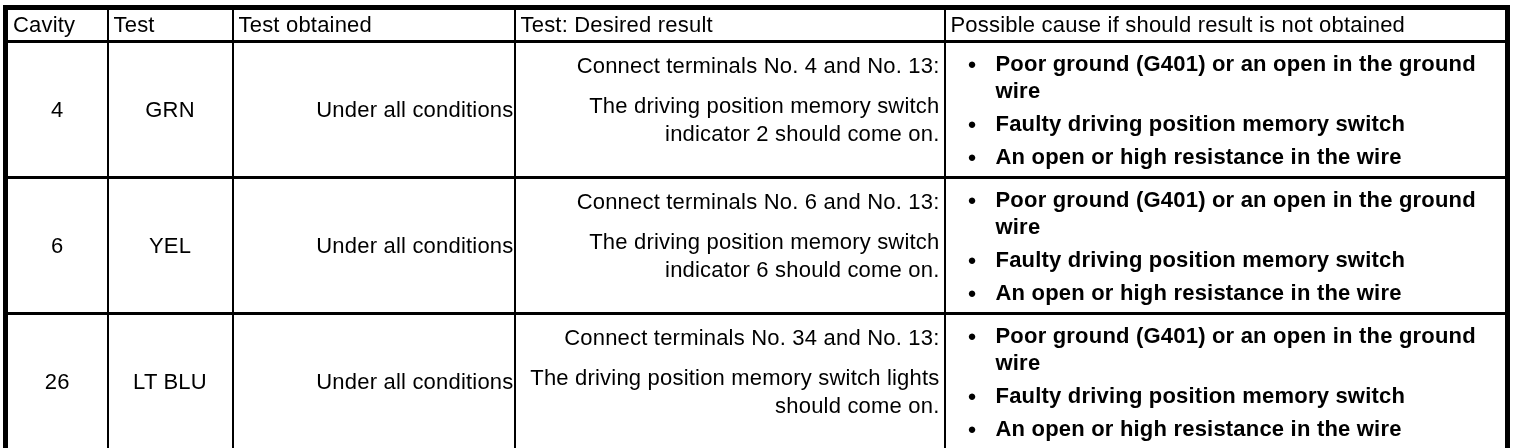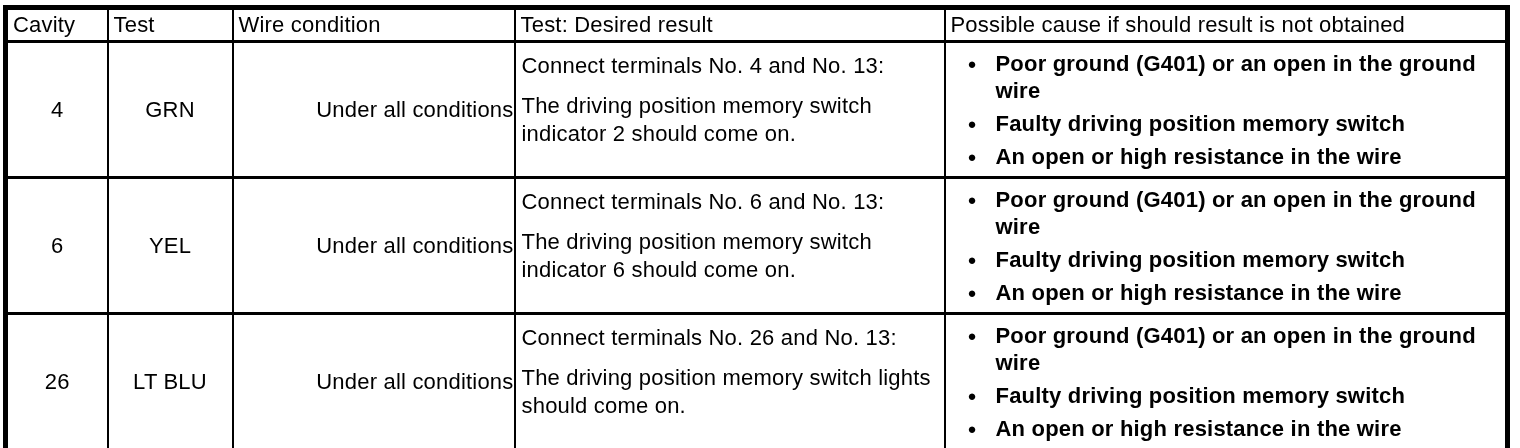--- a/index.html
+++ b/index.html
@@ -57,21 +57,21 @@
   td.c-center {
     text-align: center;
     vertical-align: middle;
   }
   td.c-left {
     text-align: right;
     vertical-align: middle;
     padding-left: 5px;
   }
   td.c-test {
-    text-align: left;
+    text-align: right;
     vertical-align: top;
     padding: 9px 4px 0 6px;
     line-height: 28px;
   }
   .test-expected { margin-top: 12px; }
 
   td.c-causes {
     vertical-align: top;
     padding: 7px 4px 0 6px;
   }
@@ -108,21 +108,21 @@
       <col class="c1">
         <col class="c2">
         <col class="c3">
         <col class="c4">
         <col class="c5">
     </colgroup>
     <thead>
       <tr>
         <th>Cavity</th>
         <th>Test</th>
-        <th>Wire condition</th>
+        <th>Test obtained</th>
         <th>Test: Desired result</th>
         <th>Possible cause if should result is not obtained</th>
       </tr>
     </thead>
     <tbody>
       <tr class="r1">
         <td class="c-center">4</td>
         <td class="c-center">GRN</td>
         <td class="c-left">Under all conditions</td>
         <td class="c-test">
@@ -169,21 +169,21 @@
               <span class="cause-text">An open or high resistance in the wire</span>
             </li>
           </ul>
         </td>
       </tr>
       <tr class="r3">
         <td class="c-center">26</td>
         <td class="c-center">LT BLU</td>
         <td class="c-left">Under all conditions</td>
         <td class="c-test">
-          <div class="test-instruction">Connect terminals No. 26 and No. 13:</div>
+          <div class="test-instruction">Connect terminals No. 34 and No. 13:</div>
           <div class="test-expected">The driving position memory switch lights should come on.</div>
         </td>
         <td class="c-causes">
           <ul class="causes">
             <li>
               <span class="bullet">●</span>
               <span class="cause-text">Poor ground (G401) or an open in the ground wire</span>
             </li>
             <li>
               <span class="bullet">●</span>

